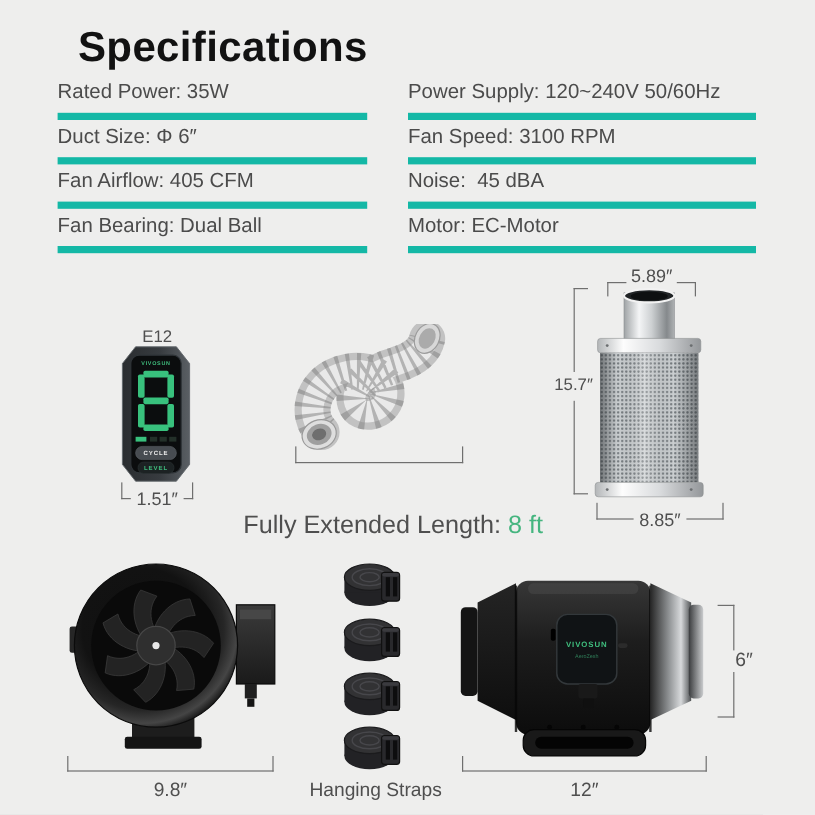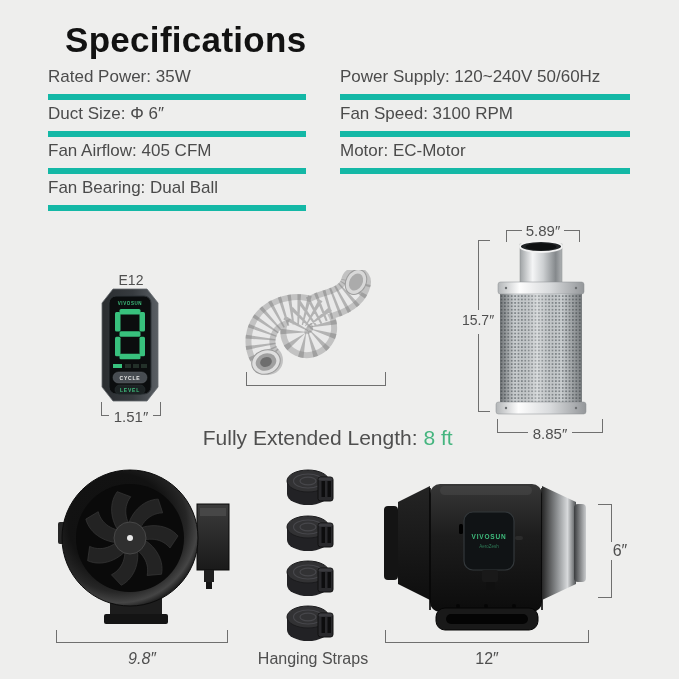--- a/index.html
+++ b/index.html
@@ -27,21 +27,21 @@
   .lbl { position:absolute; color:#4f4f4f; text-align:center; }
   .f15 { font-size:14px; } .f16 { font-size:16px; } .f17 { font-size:21px; }
   .green { color:#45b57f; }
   
   .brk-under { position:absolute; box-sizing:border-box;
     border-left:1px solid #6f6f6f; border-right:1px solid #6f6f6f; border-bottom:1px solid #6f6f6f; }
   .brk-corners { position:absolute; display:flex; align-items:stretch; }
   .brk-corners .c-l { flex:1; height:13px; border-left:1px solid #6f6f6f; border-bottom:1px solid #6f6f6f; }
   .brk-corners .c-r { flex:1; height:13px; border-right:1px solid #6f6f6f; border-bottom:1px solid #6f6f6f; }
   .brk-corners .c-txt { padding:0 5px; font-size:15px; color:#4f4f4f; transform:translateY(6px); white-space:nowrap; }
-  .brk-top { position:absolute; display:flex; align-items:flex-start; }
+  .brk-top { position:absolute; display:flex; align-items:flex-end; }
   .brk-top .c-l { flex:1; height:11px; border-left:1px solid #6f6f6f; border-top:1px solid #6f6f6f; }
   .brk-top .c-r { flex:1; height:11px; border-right:1px solid #6f6f6f; border-top:1px solid #6f6f6f; }
   .brk-top .c-txt { padding:0 4px; font-size:15px; color:#4f4f4f; transform:translateY(-8px); white-space:nowrap; }
   .vseg { position:absolute; box-sizing:border-box; }
   .vseg.tickR-top { border-left:1px solid #6f6f6f; border-top:1px solid #6f6f6f; }
   .vseg.tickR-bot { border-left:1px solid #6f6f6f; border-bottom:1px solid #6f6f6f; }
   .vseg.tickL-top { border-right:1px solid #6f6f6f; border-top:1px solid #6f6f6f; }
   .vseg.tickL-bot { border-right:1px solid #6f6f6f; border-bottom:1px solid #6f6f6f; }
   .product { position:absolute; }
 </style>
@@ -54,20 +54,21 @@
 
   <div class="spec-col left">
     <div class="spec-row">Rated Power: 35W</div>
     <div class="spec-row">Duct Size: Φ 6″</div>
     <div class="spec-row">Fan Airflow: 405 CFM</div>
     <div class="spec-row">Fan Bearing: Dual Ball</div>
   </div>
   <div class="spec-col right">
     <div class="spec-row">Power Supply: 120~240V 50/60Hz</div>
     <div class="spec-row">Fan Speed: 3100 RPM</div>
+    <div class="spec-row">Noise:  45 dBA</div>
     <div class="spec-row">Motor: EC-Motor</div>
   </div>
 
   <div class="lbl f15" style="left:95px; top:272px; width:72px;">E12</div>
 
   <svg class="product" style="left:99px; top:288px;" width="62" height="114" viewBox="0 0 62 114">
     <defs>
       <linearGradient id="ctrlBody" x1="0" y1="0" x2="1" y2="0">
         <stop offset="0" stop-color="#2a2d30"></stop>
           <stop offset="0.55" stop-color="#373b3f"></stop>
@@ -224,21 +225,21 @@
         </g>
       <g transform="rotate(308.4)">
           <path d="M2,-6 C18,-16 38,-14 48,-2 L40,10 C30,-2 14,0 4,6 Z" fill="#232323" stroke="#3a3a3a" stroke-width="0.6"></path>
         </g>
       <circle r="16" fill="#2f2f2f" stroke="#474747"></circle>
       <circle r="3" fill="#e8e8e8"></circle>
     </g>
   </svg>
 
   <div class="brk-under" style="left:56px; top:630px; width:172px; height:13px;"></div>
-  <div class="lbl f16" style="left:92px; top:650px; width:100px;font-style:italic;">9.8″</div>
+  <div class="lbl f16" style="left:92px; top:650px; width:100px;">9.8″</div>
 
   <svg class="product" style="left:282px; top:467px;" width="56" height="42" viewBox="0 0 56 42">
     <ellipse cx="26" cy="27" rx="21" ry="11" fill="#222225"></ellipse>
       <rect x="5" y="14" width="42" height="13" fill="#222225"></rect>
     <ellipse cx="26" cy="14" rx="21" ry="11" fill="#323234" stroke="#1b1b1d"></ellipse>
     <ellipse cx="26" cy="14" rx="14.5" ry="7" fill="none" stroke="#47474b" stroke-width="1.2"></ellipse>
     <ellipse cx="26" cy="14" rx="8" ry="3.8" fill="none" stroke="#47474b" stroke-width="1.2"></ellipse>
     <rect x="36" y="10" width="15" height="24" rx="2.5" fill="#29292c" stroke="#111"></rect>
     <rect x="36.5" y="10.5" width="14" height="3" rx="1.5" fill="#3a3a3e"></rect>
     <rect x="39.5" y="14" width="3.5" height="16" fill="#0d0d0e"></rect>

